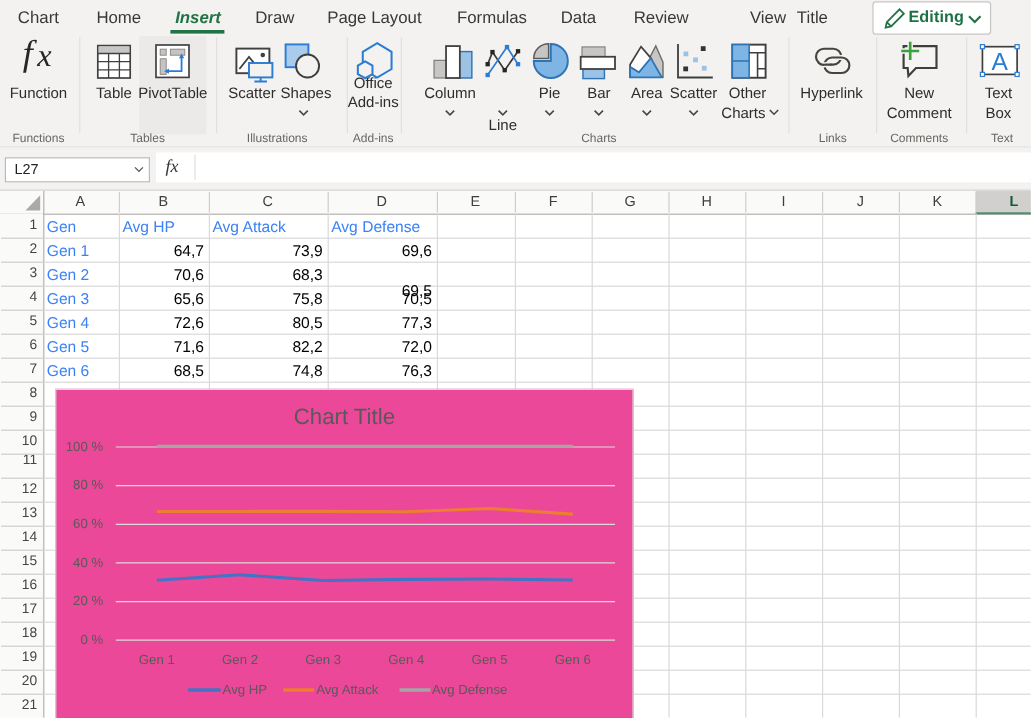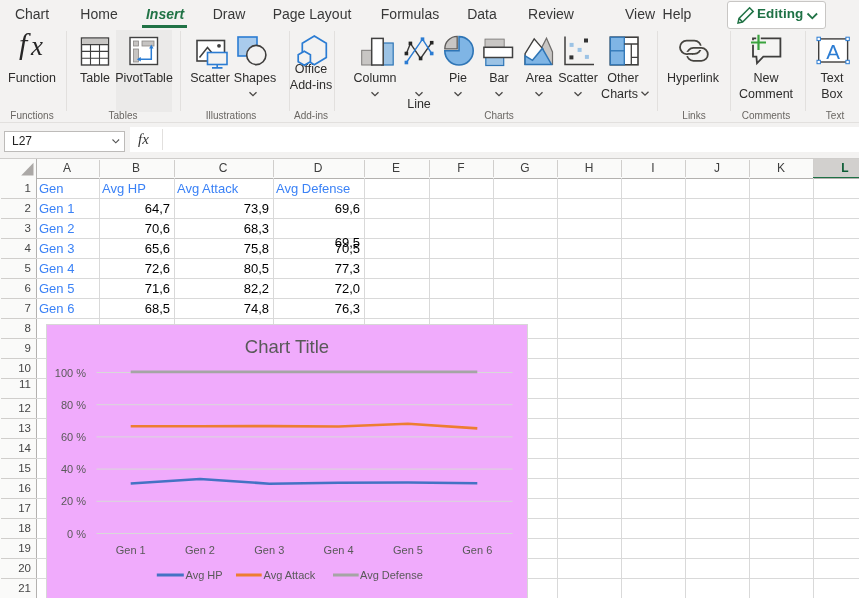--- a/index.html
+++ b/index.html
@@ -39,38 +39,38 @@
   #gutR{position:absolute;left:36px;top:159px;width:1px;height:439px;background:#b3b1af;}
   .rn{position:absolute;left:0;width:31px;height:20px;line-height:20px;font-size:11.5px;color:#454545;text-align:right;}
   .rh{position:absolute;left:1px;width:35px;height:1px;background:#d0cecc;}
   
   .gv{position:absolute;top:178px;width:1px;height:420px;background:#d9d9d9;}
   .gh{position:absolute;left:36px;width:823px;height:1px;background:#d9d9d9;}
   
   .cl{position:absolute;height:20px;line-height:20px;font-size:13px;color:#3b82f6;}
   .cr{position:absolute;height:20px;line-height:20px;font-size:13px;color:#000;text-align:right;}
   
-  #chart{position:absolute;left:46px;top:324px;width:480px;height:274px;background:#f0abfc;
+  #chart{position:absolute;left:46px;top:324px;width:480px;height:274px;background:#ec4899;
     border:1px solid #d7d7d7;border-bottom:none;}
 </style>
 </head>
 <body>
 <div id="chrome"></div>
 <div id="pvHl"></div>
 
 <div class="tab" style="left:32px;">Chart</div>
 <div class="tab" style="left:99px;">Home</div>
 <div class="tab" id="tabInsert" style="left:165px;font-style:italic;">Insert</div>
 <div class="tab" style="left:229px;">Draw</div>
 <div class="tab" style="left:312px;">Page Layout</div>
 <div class="tab" style="left:410px;">Formulas</div>
 <div class="tab" style="left:482px;">Data</div>
 <div class="tab" style="left:551px;">Review</div>
 <div class="tab" style="left:640px;">View</div>
-<div class="tab" style="left:677px;">Help</div>
+<div class="tab" style="left:677px;">Title</div>
 <div id="insUnd"></div>
 <div id="editBtn"></div>
 <div id="editTxt">Editing</div>
 
 <div class="rlab" style="left:32px;top:71px;">Function</div>
 <div class="rlab" style="left:95px;top:71px;">Table</div>
 <div class="rlab" style="left:144px;top:71px;">PivotTable</div>
 <div class="rlab" style="left:210px;top:71px;">Scatter</div>
 <div class="rlab" style="left:255px;top:71px;">Shapes</div>
 <div class="rlab" style="left:311px;top:62px;">Office<br>Add-ins</div>

